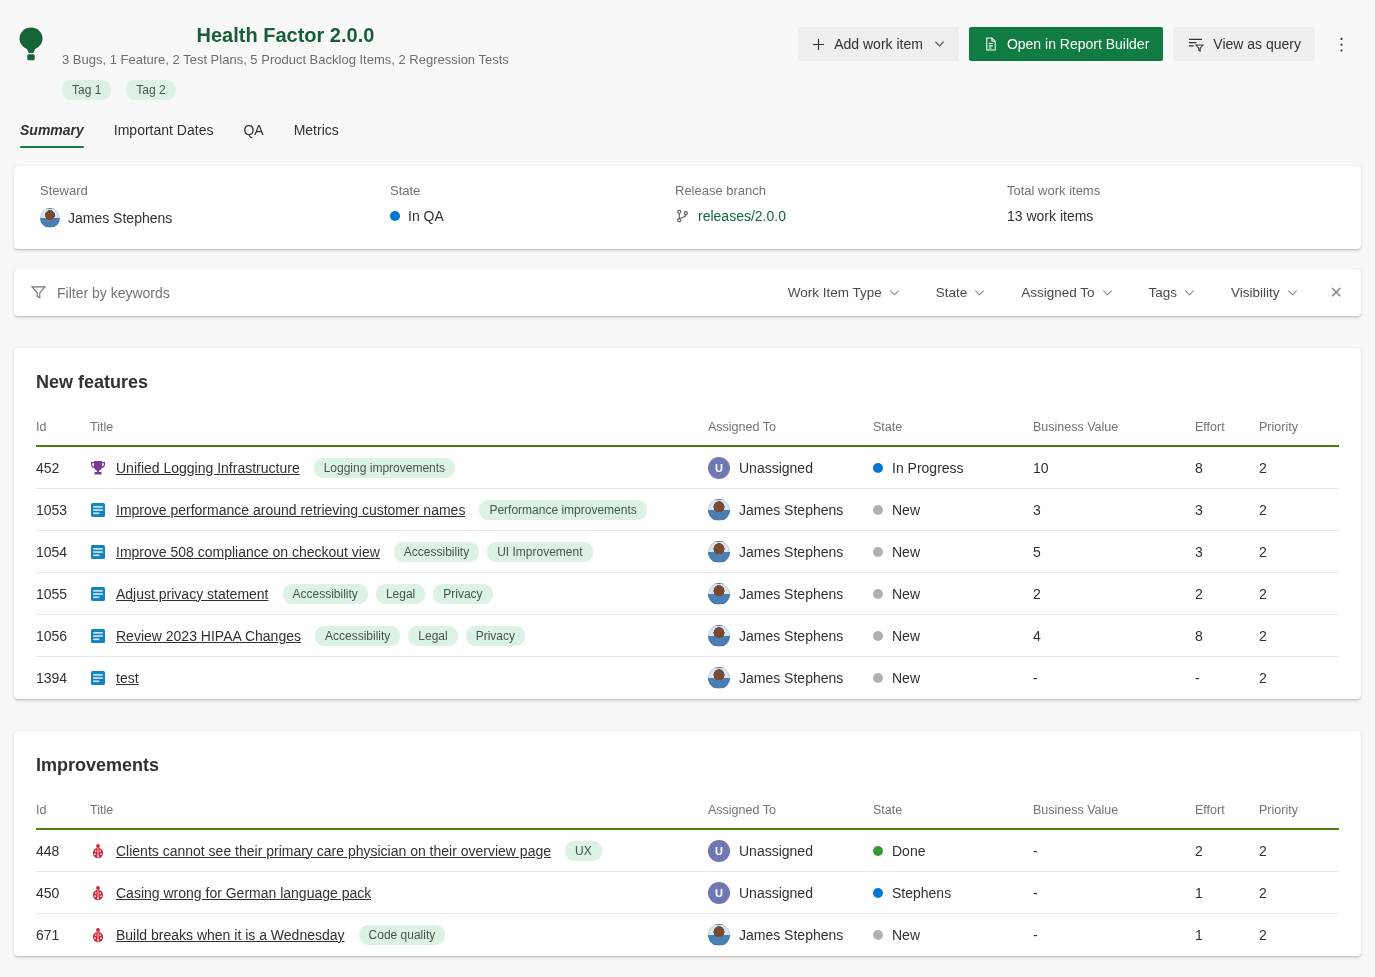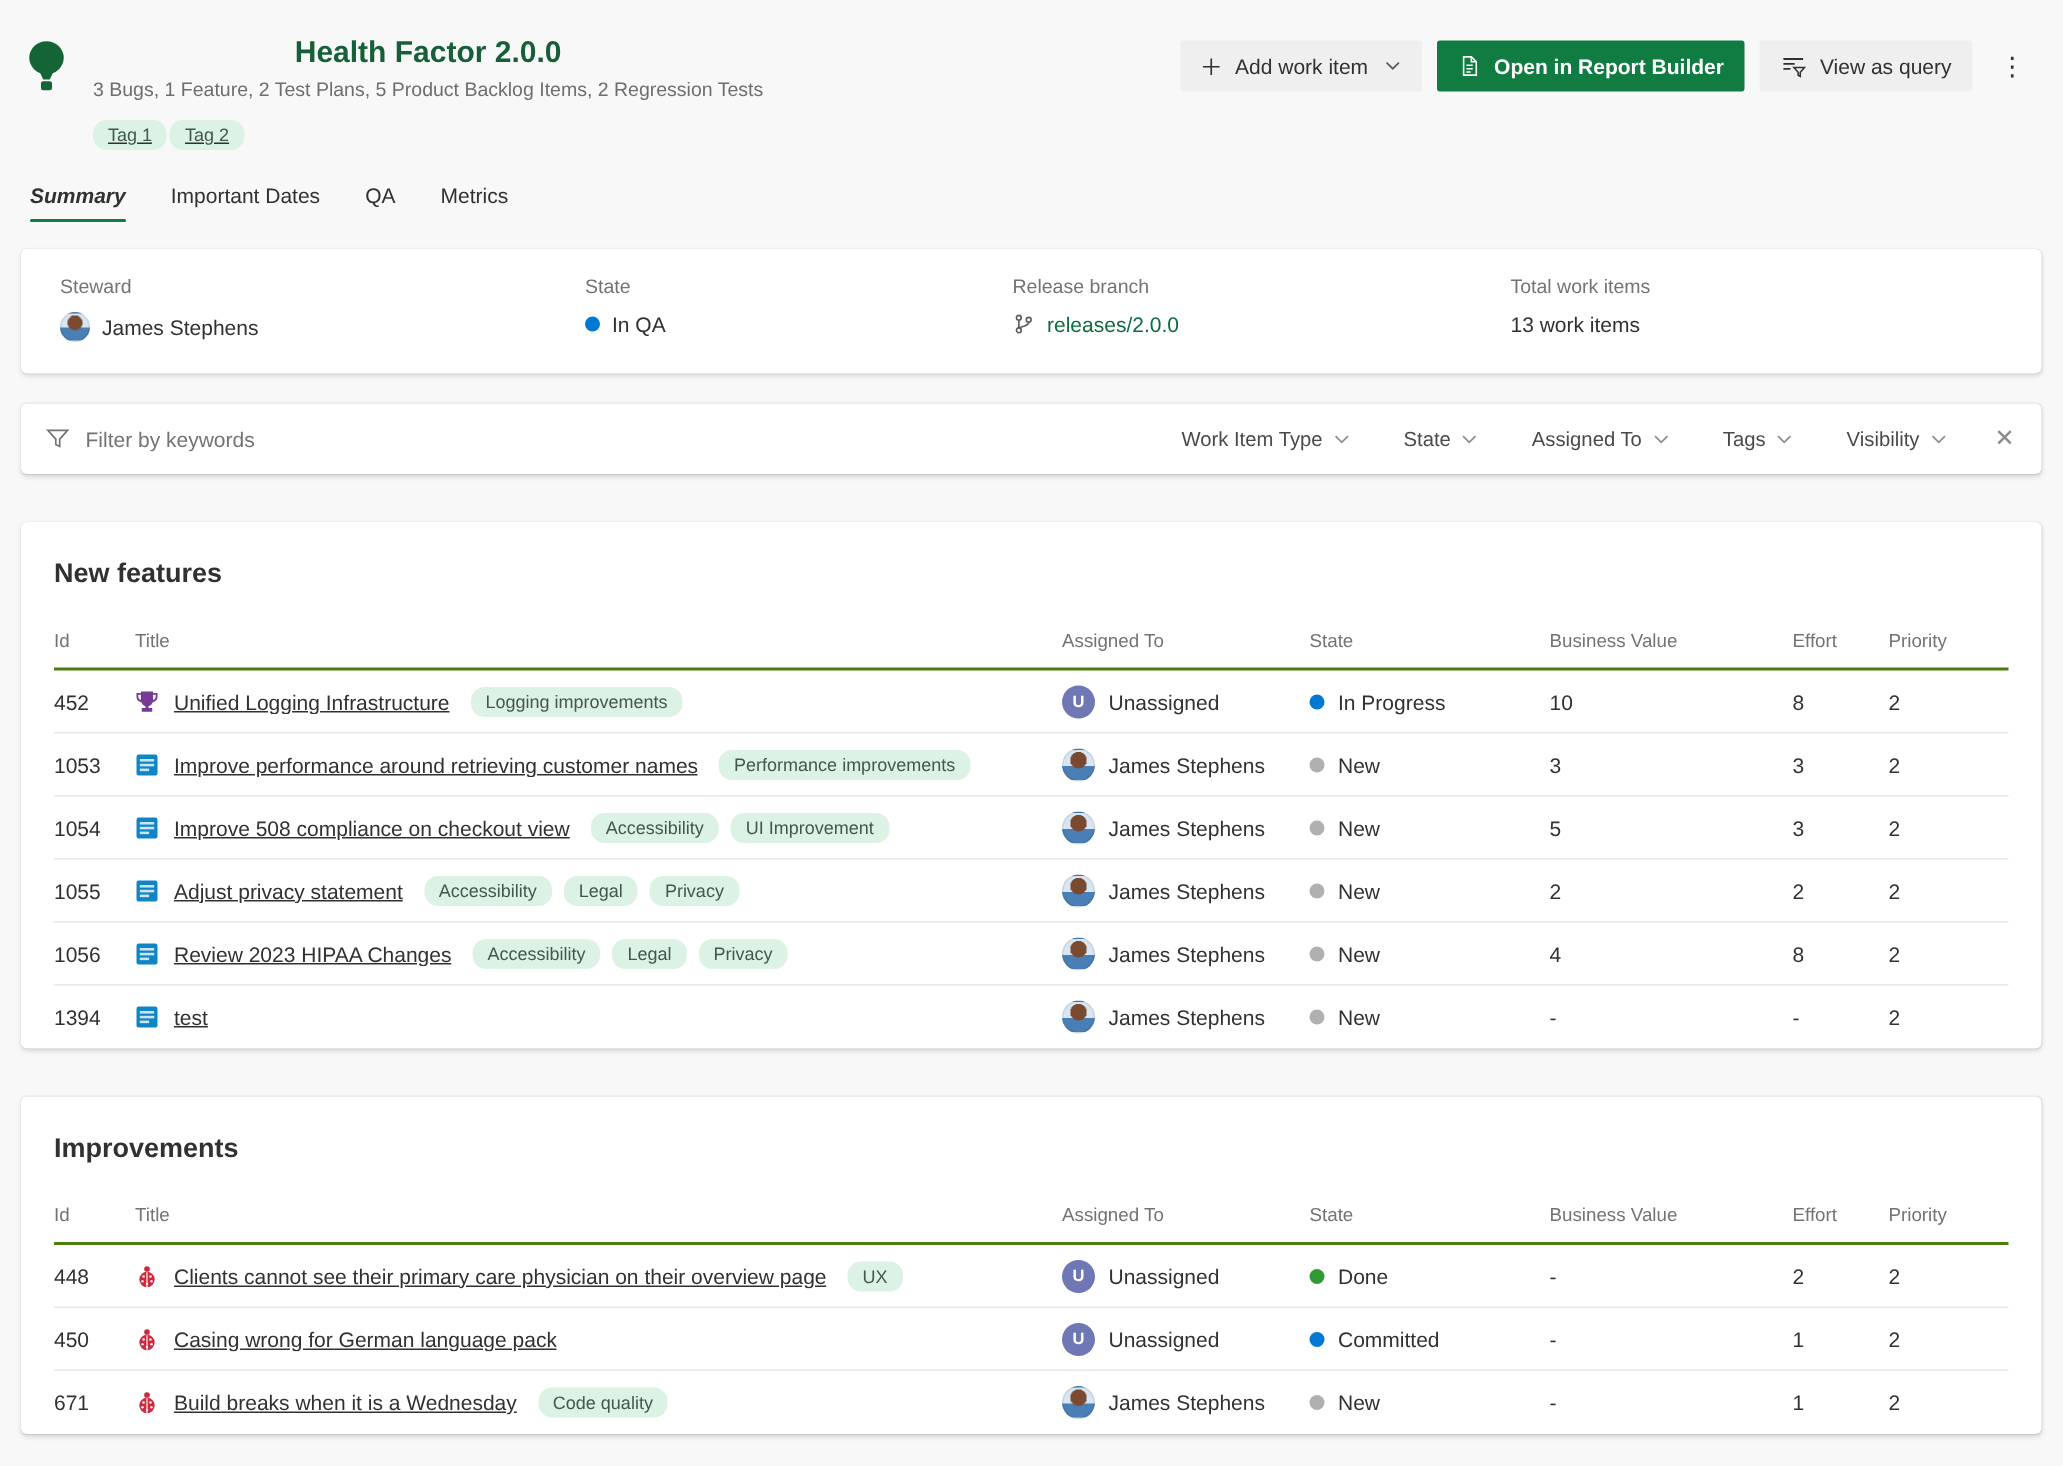--- a/index.html
+++ b/index.html
@@ -8,29 +8,29 @@
     width: 1375px; height: 977px; overflow: hidden;
     font-family: "Liberation Sans", "DejaVu Sans", sans-serif;
     font-size: 14px; color: #323130; background:#f8f8f8;
   }
   
   .header { display:flex; justify-content:space-between; align-items:flex-start; padding:24px 16px 0 16px; }
   .header-left { display:flex; gap:14px; }
   .logo-wrap { width:32px; padding-top:2px; flex:none; }
   .page-title { font-size:20px; font-weight:700; color:var(--title-green); line-height:1.15;text-align:center; }
   .page-subtitle { font-size:13px; color:#6e6e6e; margin-top:5px; }
-  .tag-row { display:flex; gap:2px; margin-top:13px;text-decoration:underline; }
+  .tag-row { display:flex; gap:15px; margin-top:13px; }
   .pill {
     display:inline-block; background:var(--tag-bg); color:var(--tag-text);
     font-size:12px; padding:3px 10px; border-radius:9px; white-space:nowrap;
   }
   .header-actions { display:flex; align-items:center; gap:10px; padding-top:3px; }
   .btn { display:flex; align-items:center; gap:9px; height:34px; padding:0 14px; border:none; border-radius:2px; cursor:pointer; font-size:14px; font-family:inherit; }
   .btn-gray { background:#efefef; color:#323130; }
-  .btn-green { background:var(--accent-green); color:#fff; font-weight:700; }
+  .btn-green { background:var(--accent-green); color:#fff; font-weight:400; }
   .btn-ellipsis { background:transparent; border:none; font-size:17px; color:#323130; cursor:pointer; padding:4px 8px; letter-spacing:1px; }
   .chev { display:inline-flex; margin-left:2px; }
   
   .tabs { display:flex; gap:30px; padding:0 20px; margin-top:22px; }
   .tab { position:relative; font-size:14px; color:#323130; padding-bottom:10px; cursor:pointer; background:none; border:none; font-family:inherit; }
   .tab.active { font-weight:700;font-style:italic; }
   .tab.active::after { content:""; position:absolute; left:0; right:0; bottom:0; height:2px; background:var(--accent-green); border-radius:1px; }
   
   .main { padding: 0 14px 20px 14px; }
   .card { background:#fff; border-radius:4px; box-shadow:0 1.6px 3.6px rgba(0,0,0,.13), 0 .3px .9px rgba(0,0,0,.11); }
@@ -483,21 +483,21 @@
                 </svg>
               </span>
               <a class="wi-link">Casing wrong for German language pack</a>
             </div>
             <div class="cell c-assigned">
               <span class="av-un">U</span>
               <span>Unassigned</span>
             </div>
             <div class="cell c-state">
               <span class="state-dot" style="background: rgb(0, 120, 212);"></span>
-              <span>Committed</span>
+              <span>Stephens</span>
             </div>
             <div class="cell c-num">-</div>
             <div class="cell c-num">1</div>
             <div class="cell c-num">2</div>
           </div>
           <div class="trow">
             <div class="cell c-id">671</div>
             <div class="cell c-title">
               <span class="wi-icon-wrap">
                 <svg width="16" height="16" viewBox="0 0 16 16">

